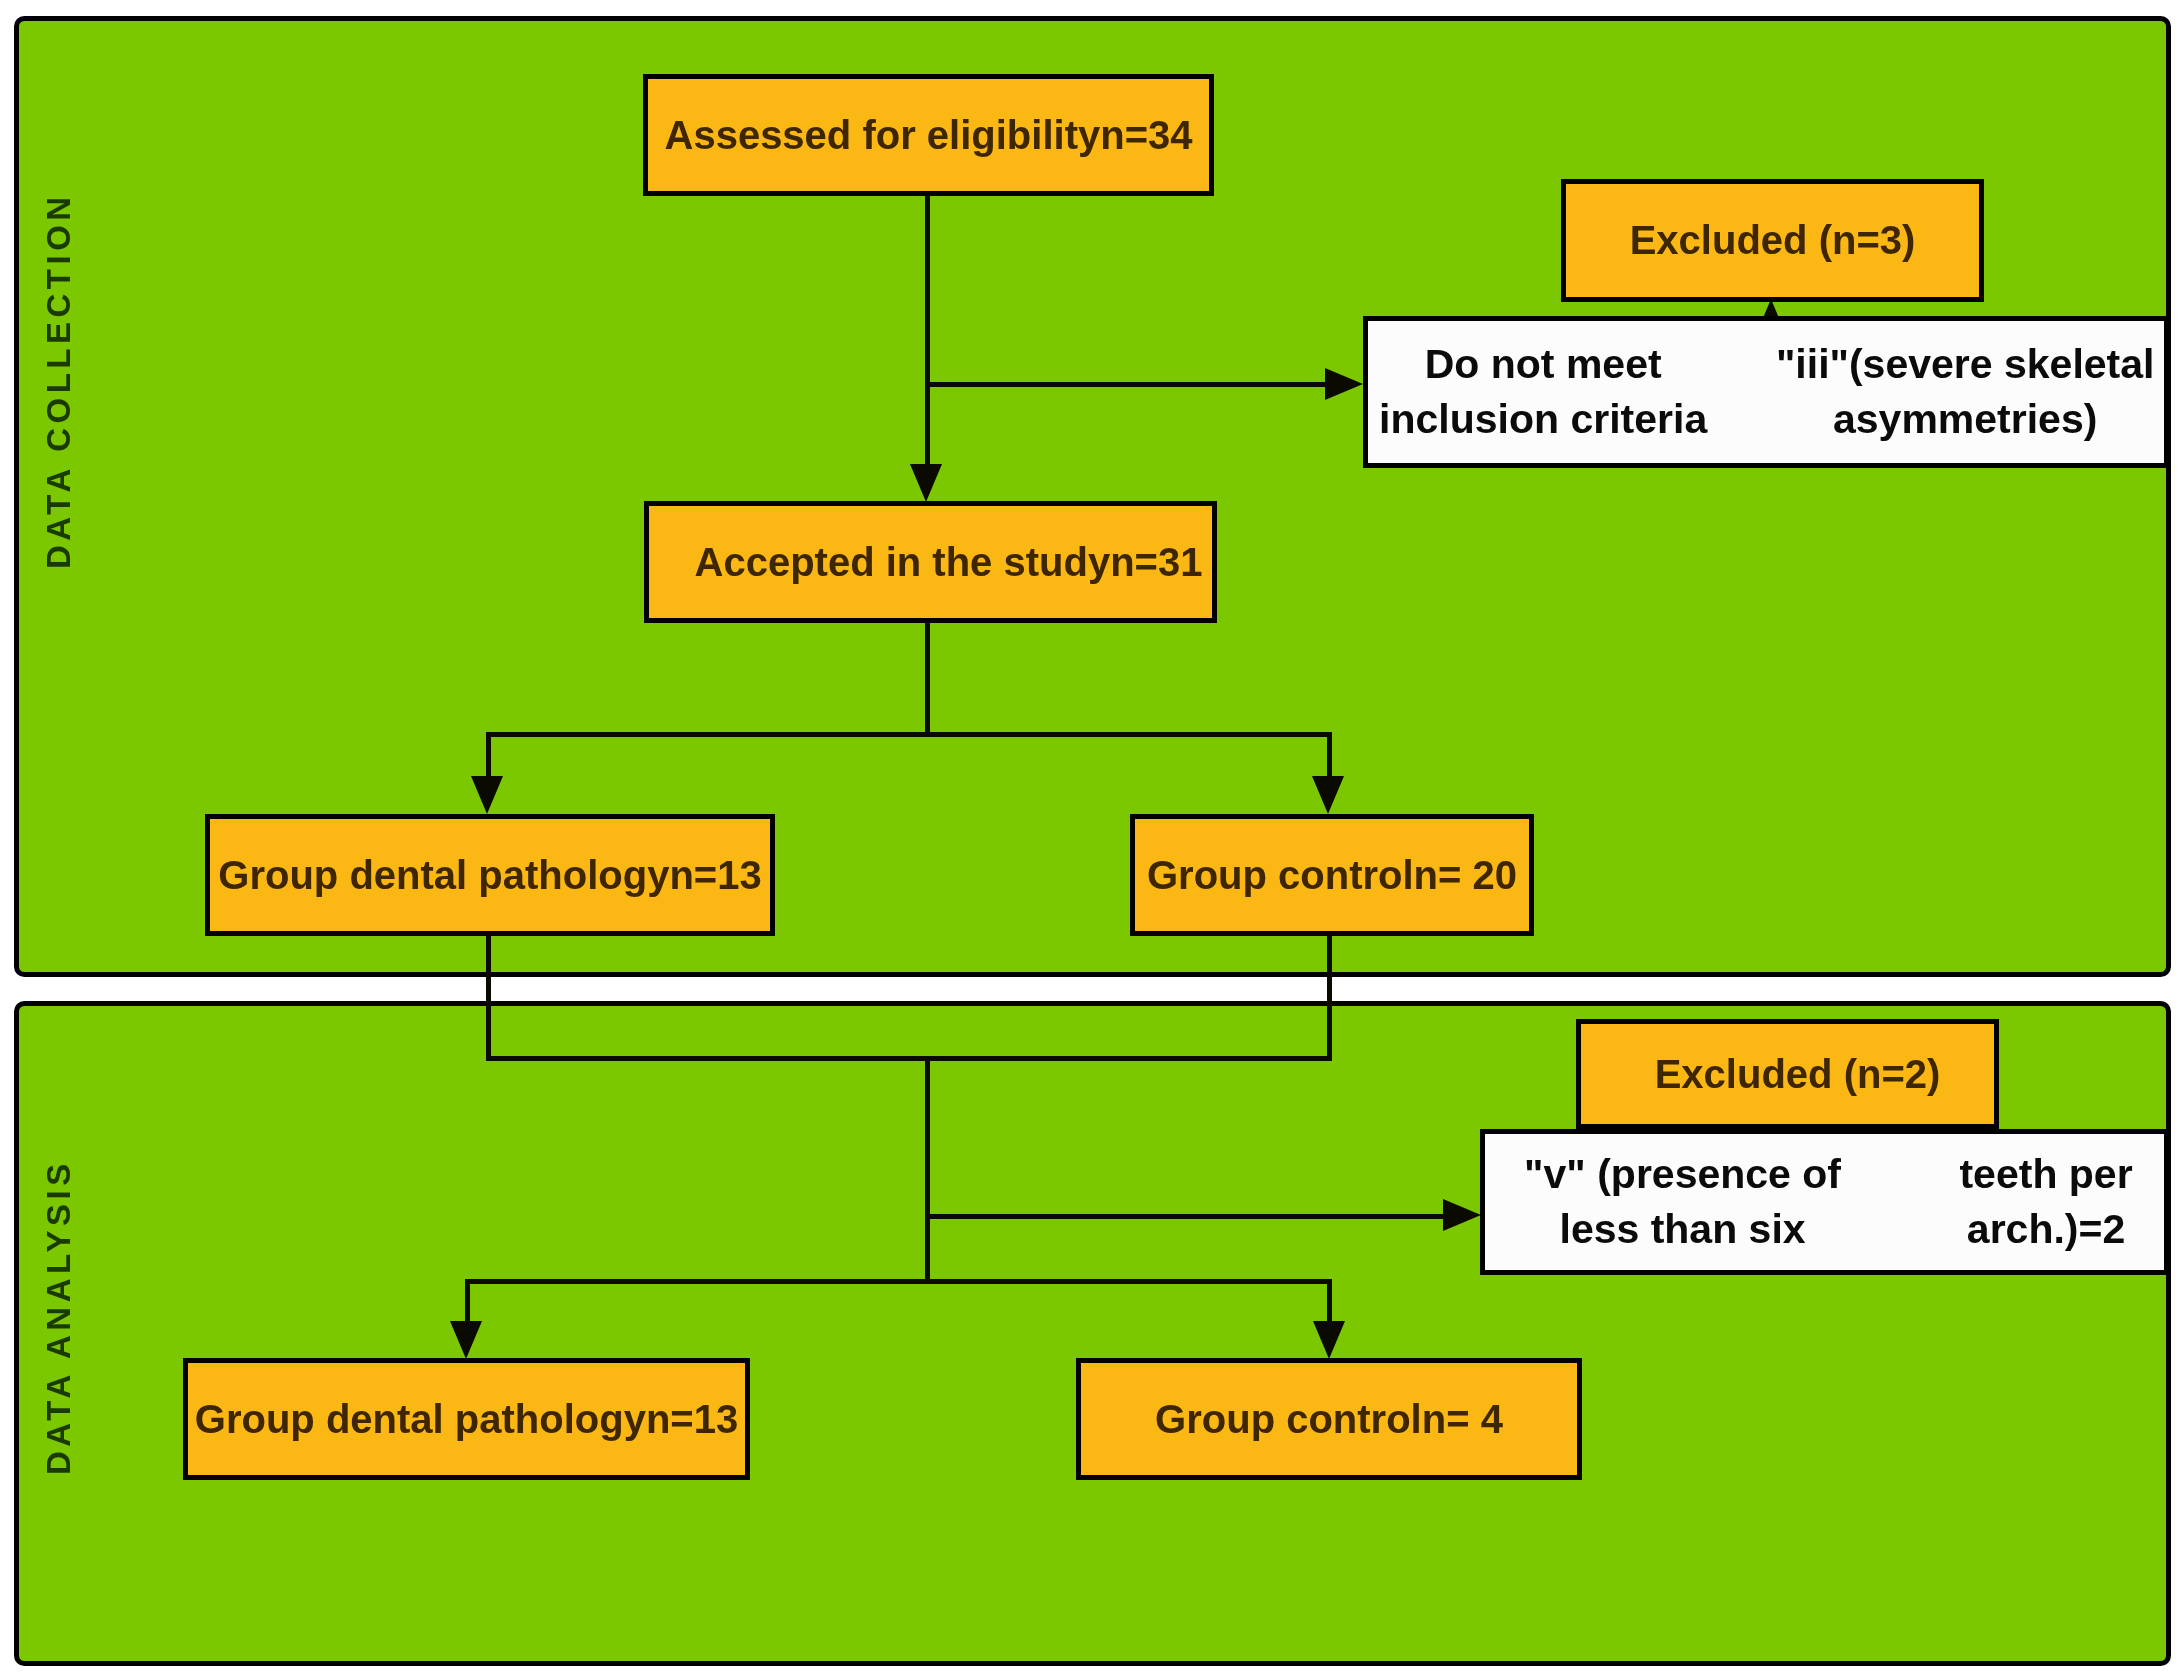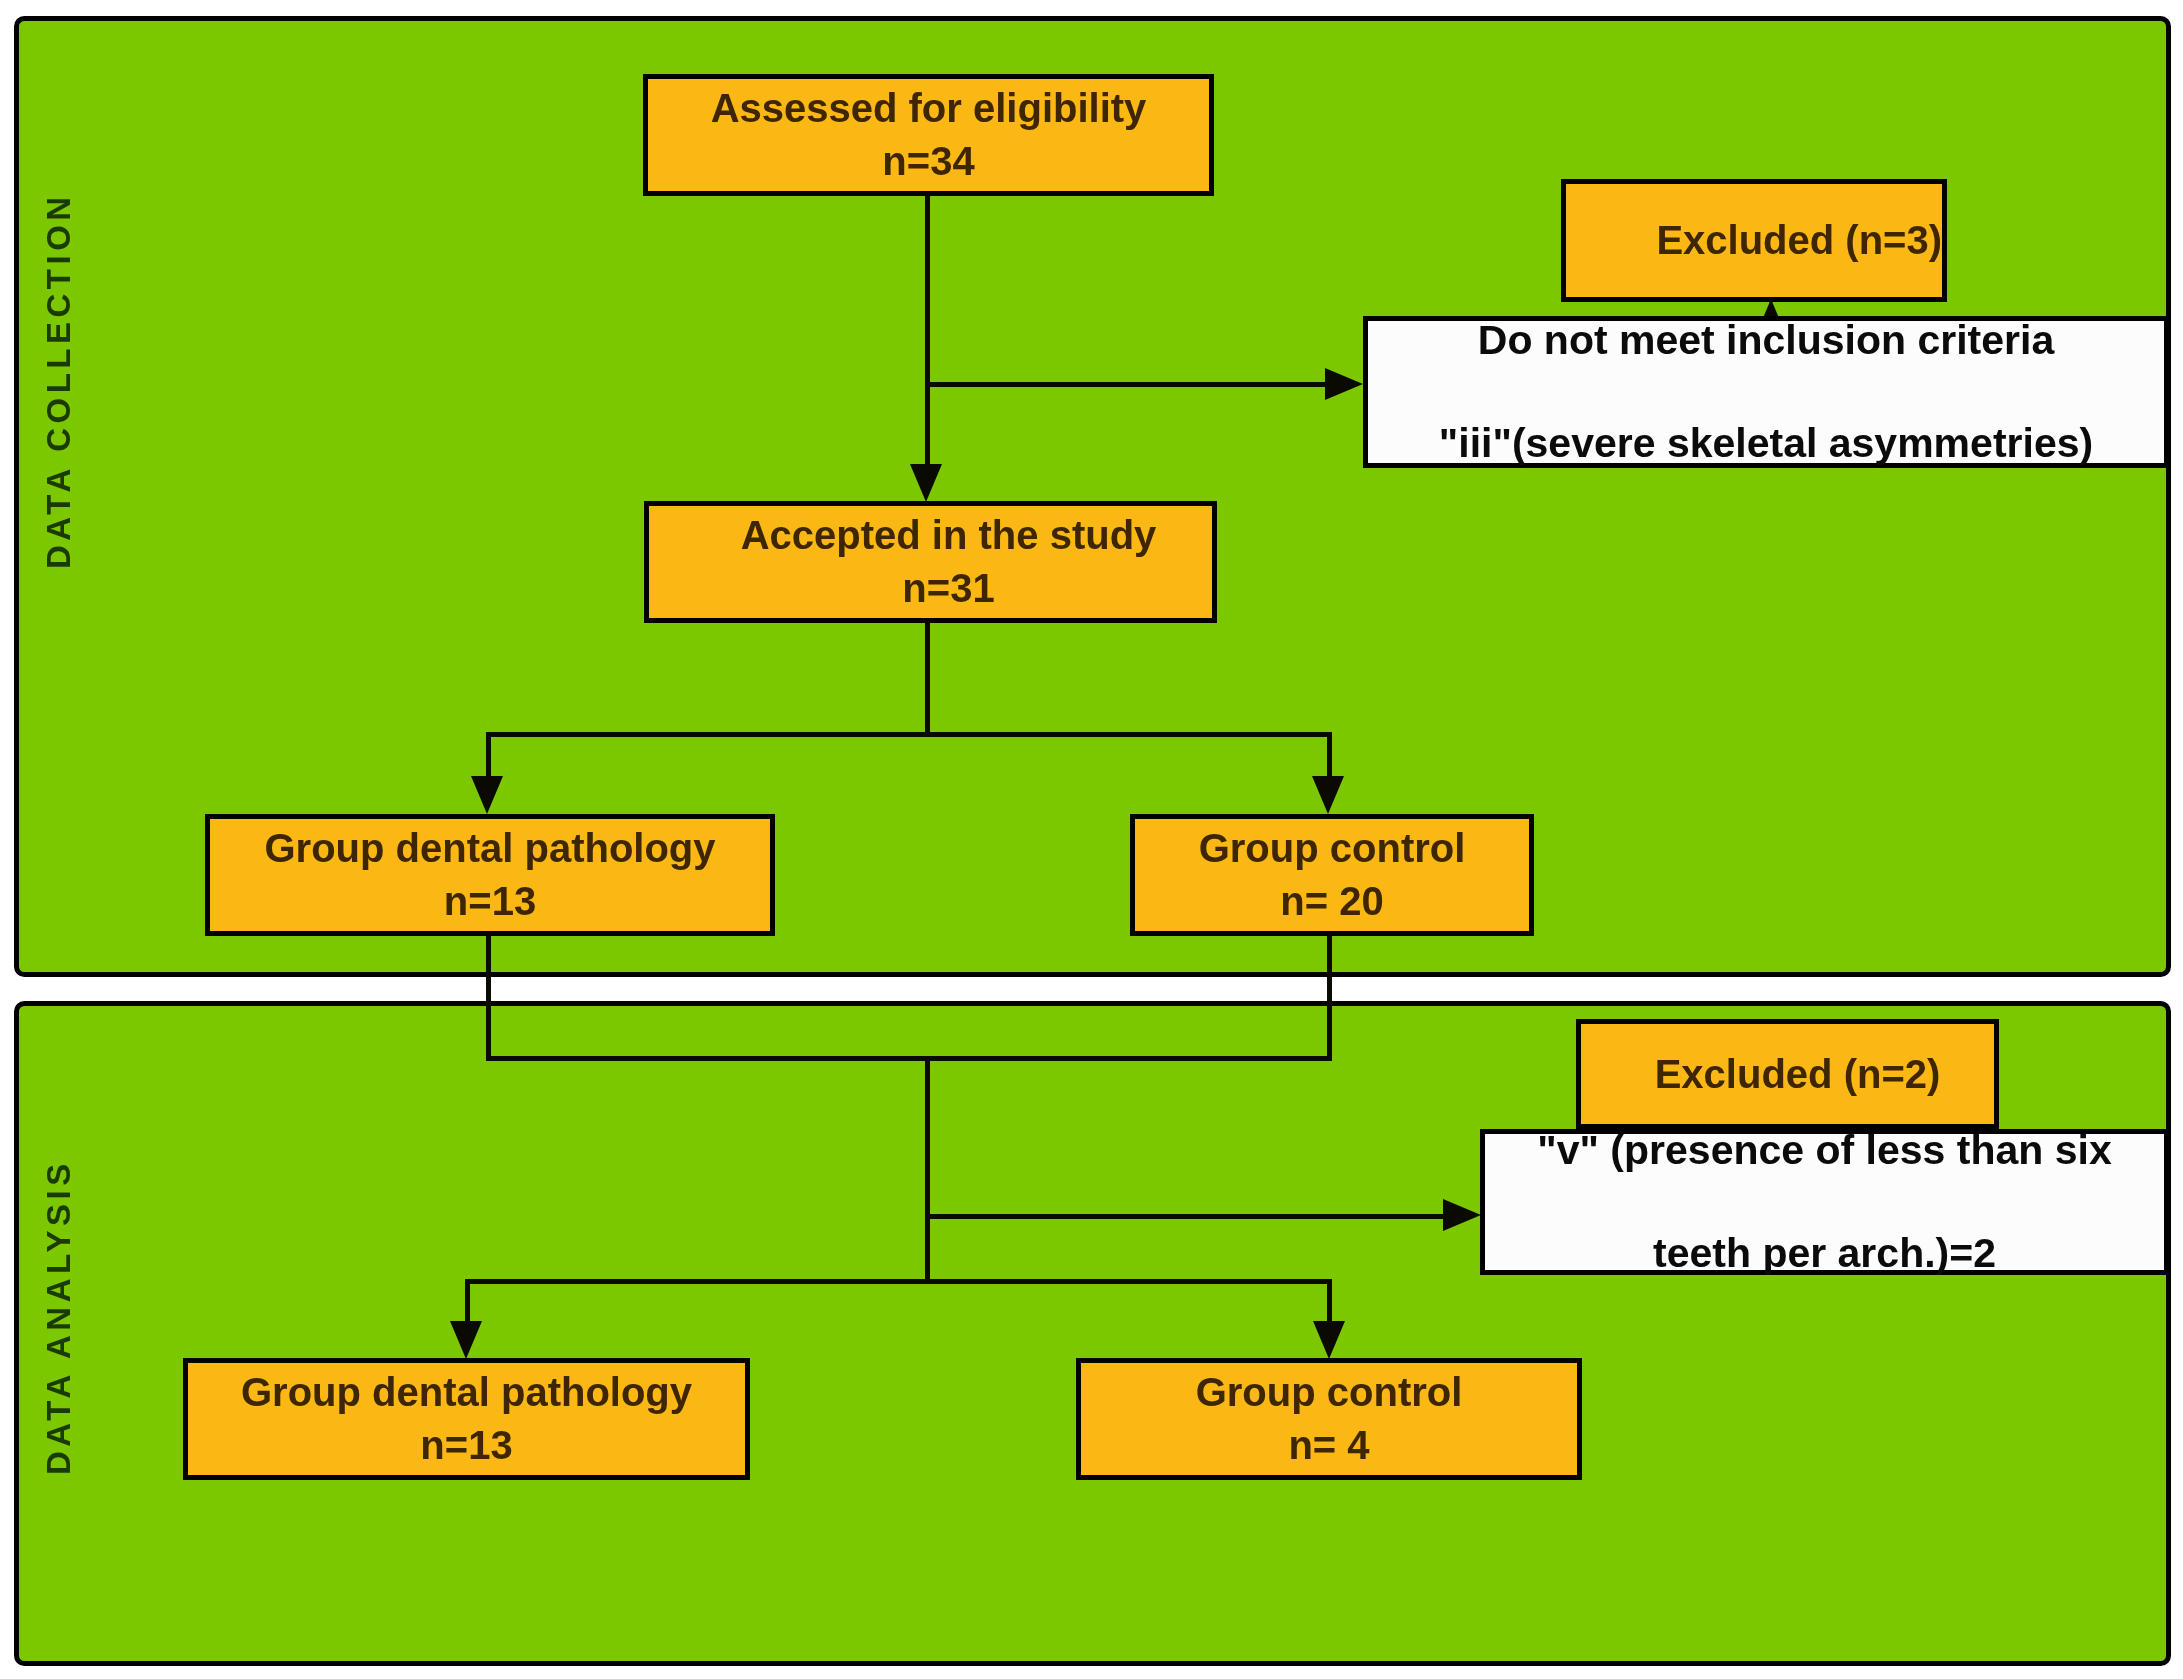--- a/index.html
+++ b/index.html
@@ -39,21 +39,21 @@
     white-space:nowrap;
   }
   .edge{position:absolute;background:var(--line-black);z-index:2;}
   .ah{position:absolute;width:0;height:0;z-index:2;}
   .ah.down{border-left:16.7px solid transparent;border-right:16.7px solid transparent;border-top:38px solid var(--line-black);}
   .ah.right{border-top:16.7px solid transparent;border-bottom:16.7px solid transparent;border-left:38px solid var(--line-black);}
   .ah.up{border-left:16.7px solid transparent;border-right:16.7px solid transparent;border-bottom:38px solid var(--line-black);}
   .node{
     position:absolute;
     border:5.1px solid #000;
-    display:flex;flex-direction:column;
+    display:flex;flex-direction:row;
     align-items:center;justify-content:center;
     text-align:center;font-weight:bold;
     z-index:3;
     box-sizing:border-box;
   }
   .node.orange{
     background:var(--box-orange);
     color:var(--box-text);
     font-size:40px;line-height:53px;
   }
@@ -99,21 +99,21 @@
 <div class="edge" style="left:465px;top:1279px;width:4.5px;height:45px;"></div>
 <div class="ah down" style="left:450px;top:1321px;"></div>
 <div class="edge" style="left:1327px;top:1279px;width:4.5px;height:45px;"></div>
 <div class="ah down" style="left:1313px;top:1321px;"></div>
 
 <div class="node orange" style="left:643px;top:74px;width:571px;height:122px;">
   <div>Assessed for eligibility</div>
   <div>n=34</div>
 </div>
 
-<div class="node orange" style="left:1561px;top:179px;width:386px;height:123px;align-items:flex-end;">
+<div class="node orange" style="left:1561px;top:179px;width:423px;height:123px;">
   <div>Excluded (n=3)</div>
 </div>
 
 <div class="node white" style="left:1363px;top:316px;width:806px;height:152px;">
   <div>Do not meet inclusion criteria</div>
   <div>"iii"(severe skeletal asymmetries)</div>
 </div>
 
 <div class="node orange" style="left:644px;top:501px;width:573px;height:122px;padding-left:36px;">
   <div>Accepted in the study</div>

